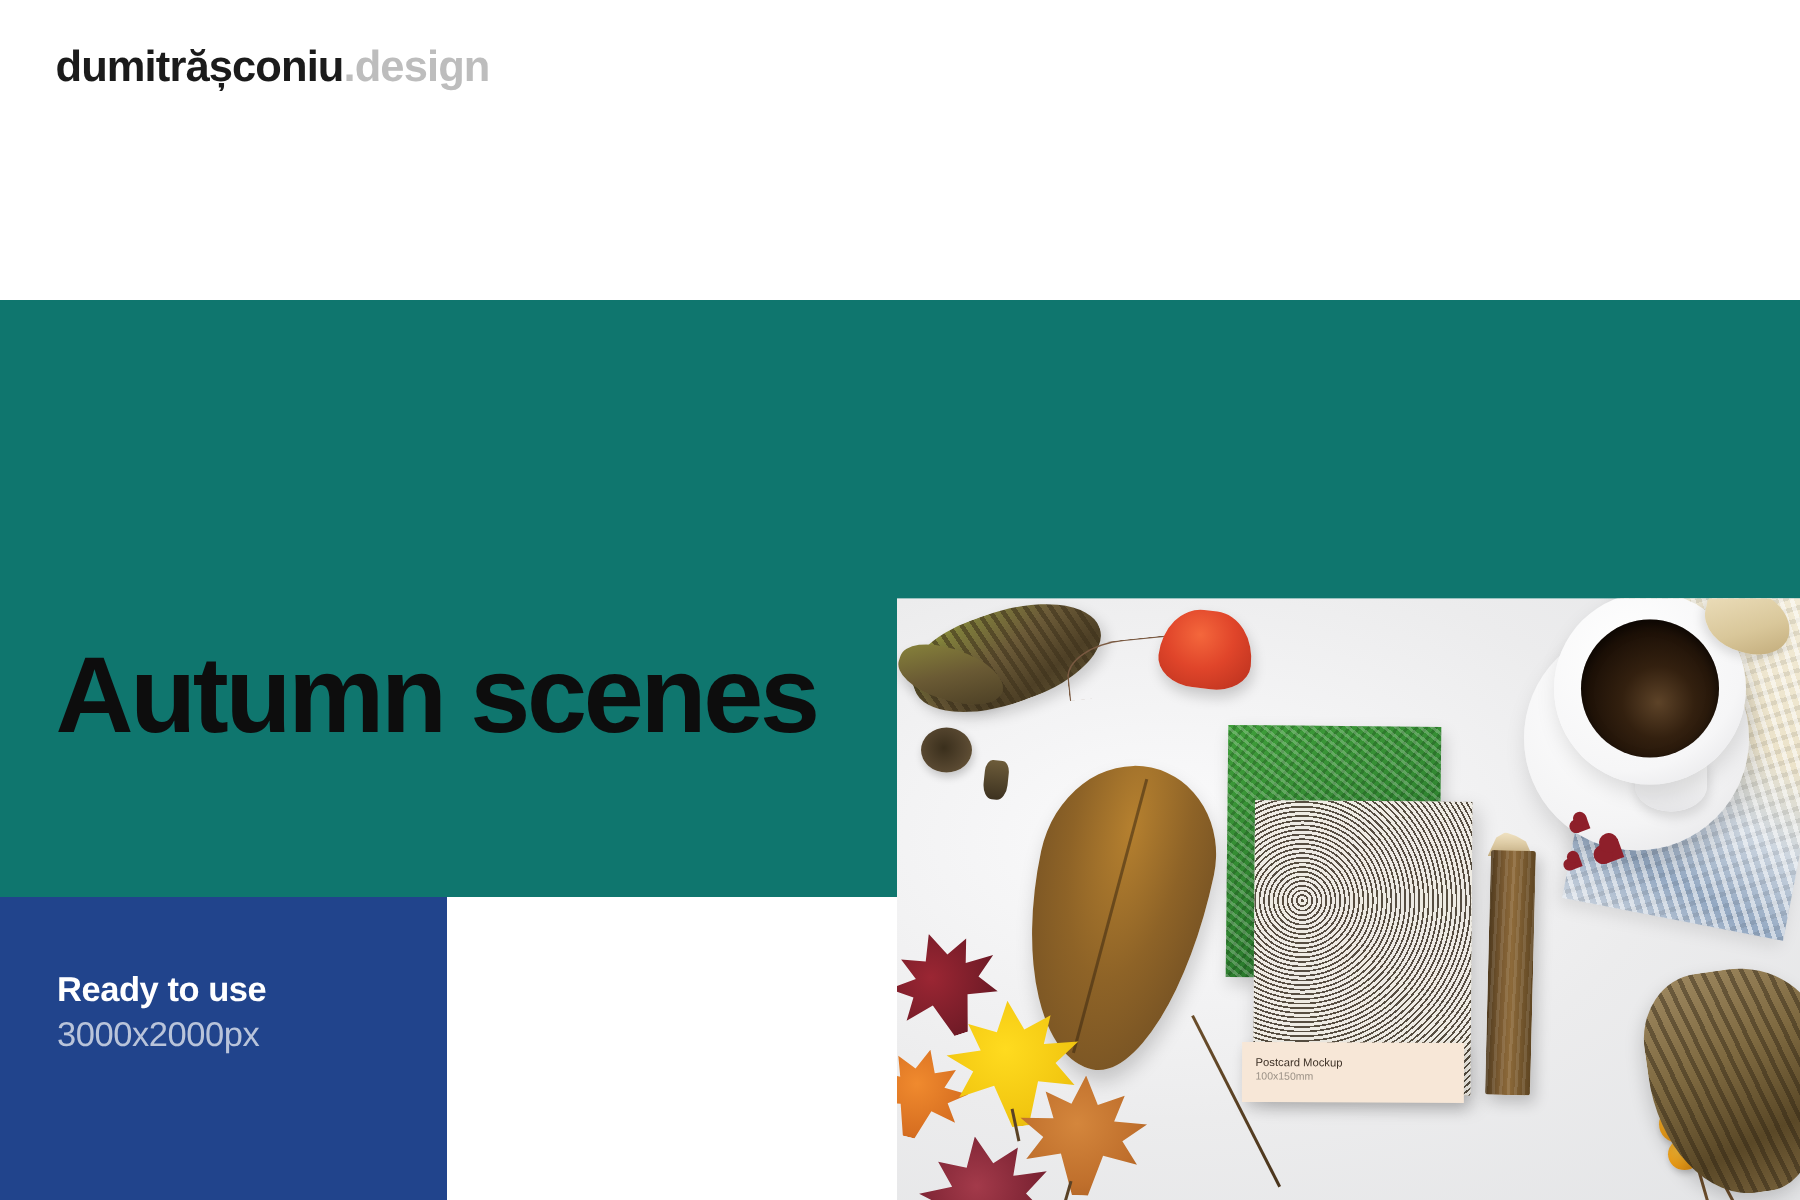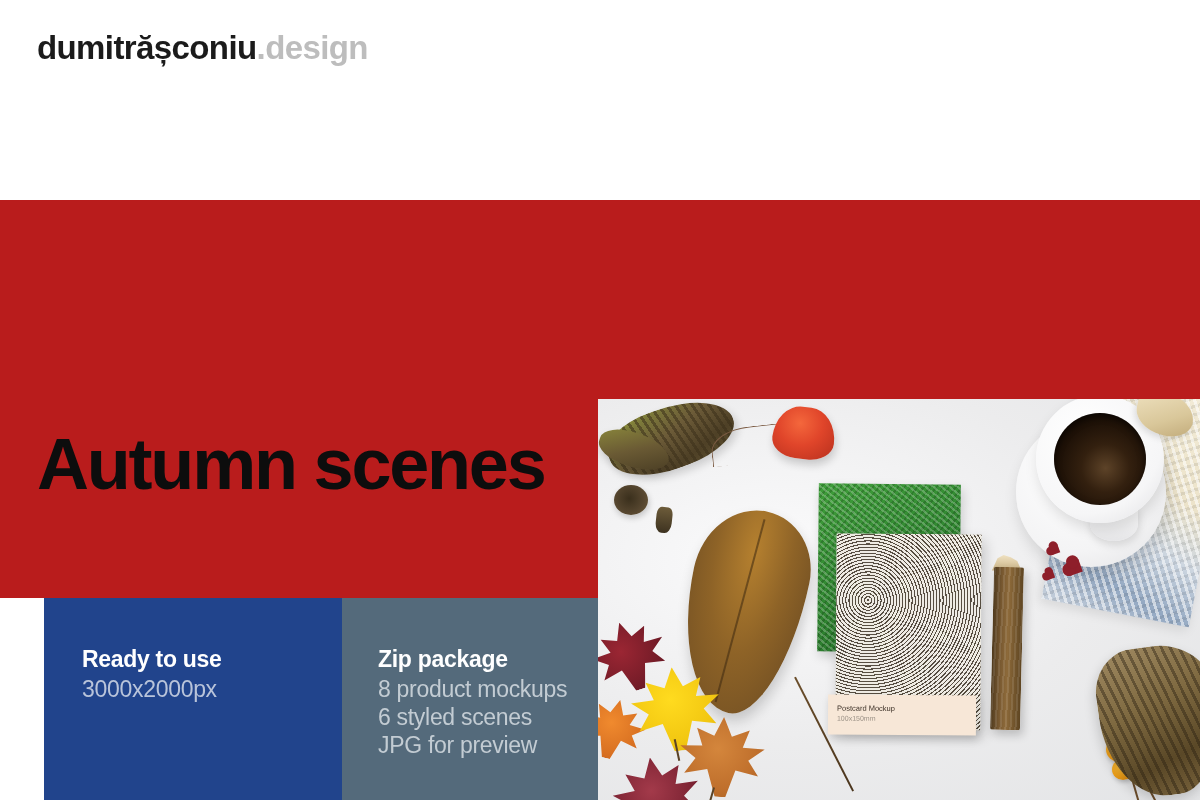--- a/index.html
+++ b/index.html
@@ -24,34 +24,34 @@
   
   .header {
     position: absolute;
     left: 0; top: 0;
     width: 1200px; height: 200px;
     background: #ffffff;
   }
   .logo {
     position: absolute;
     left: 37px; top: 29px;
-    font-size: 33px;
+    font-size: 29px;
     font-weight: bold;
     letter-spacing: -0.6px;
     white-space: nowrap;
   }
   .logo-main { color: #1b1b1b; }
   .logo-suffix { color: #bdbdbd; }
 
   
   .band {
     position: absolute;
     left: 0; top: 200px;
     width: 1200px; height: 398px;
-    background: #b91c1c;
+    background: #0f766e;
   }
   .title {
     position: absolute;
     left: 37px; top: 226px;
     font-size: 72px;
     line-height: 76px;
     font-weight: bold;
     color: #0d0d0d;
     letter-spacing: -2.2px;
     white-space: nowrap;
@@ -91,21 +91,20 @@
     color: #ffffff;
     letter-spacing: 0.3px;
   }
 
   
   .panel {
     position: absolute;
     top: 598px;
     height: 202px;
     overflow: hidden;
-    margin-left: 44px;
   }
   .panel-blue { left: 0; width: 298px; background: #21448c; }
   .panel-slate { left: 298px; width: 300px; background: #546a7b; }
   .panel-inner {
     position: absolute;
     left: 38px; top: 47px;
   }
   .panel-slate .panel-inner { left: 36px; }
   .panel-heading {
     font-size: 23px;
@@ -475,28 +474,20 @@
     </div>
   </div>
 
   <div class="panel panel-blue">
     <div class="panel-inner">
       <div class="panel-heading">Ready to use</div>
       <div class="panel-line">3000x2000px</div>
     </div>
   </div>
 
-  <div class="panel panel-slate">
-    <div class="panel-inner">
-      <div class="panel-heading">Zip package</div>
-      <div class="panel-line">8 product mockups</div>
-      <div class="panel-line">6 styled scenes</div>
-      <div class="panel-line">JPG for preview</div>
-    </div>
-  </div>
 
   <div class="photo">
     <div class="photo-bg"></div>
 
     <div class="blanket"></div>
 
     <div class="branch"></div>
     <div class="branch2"></div>
     <div class="branch-knot"></div>
     <div class="branch-stub"></div>

